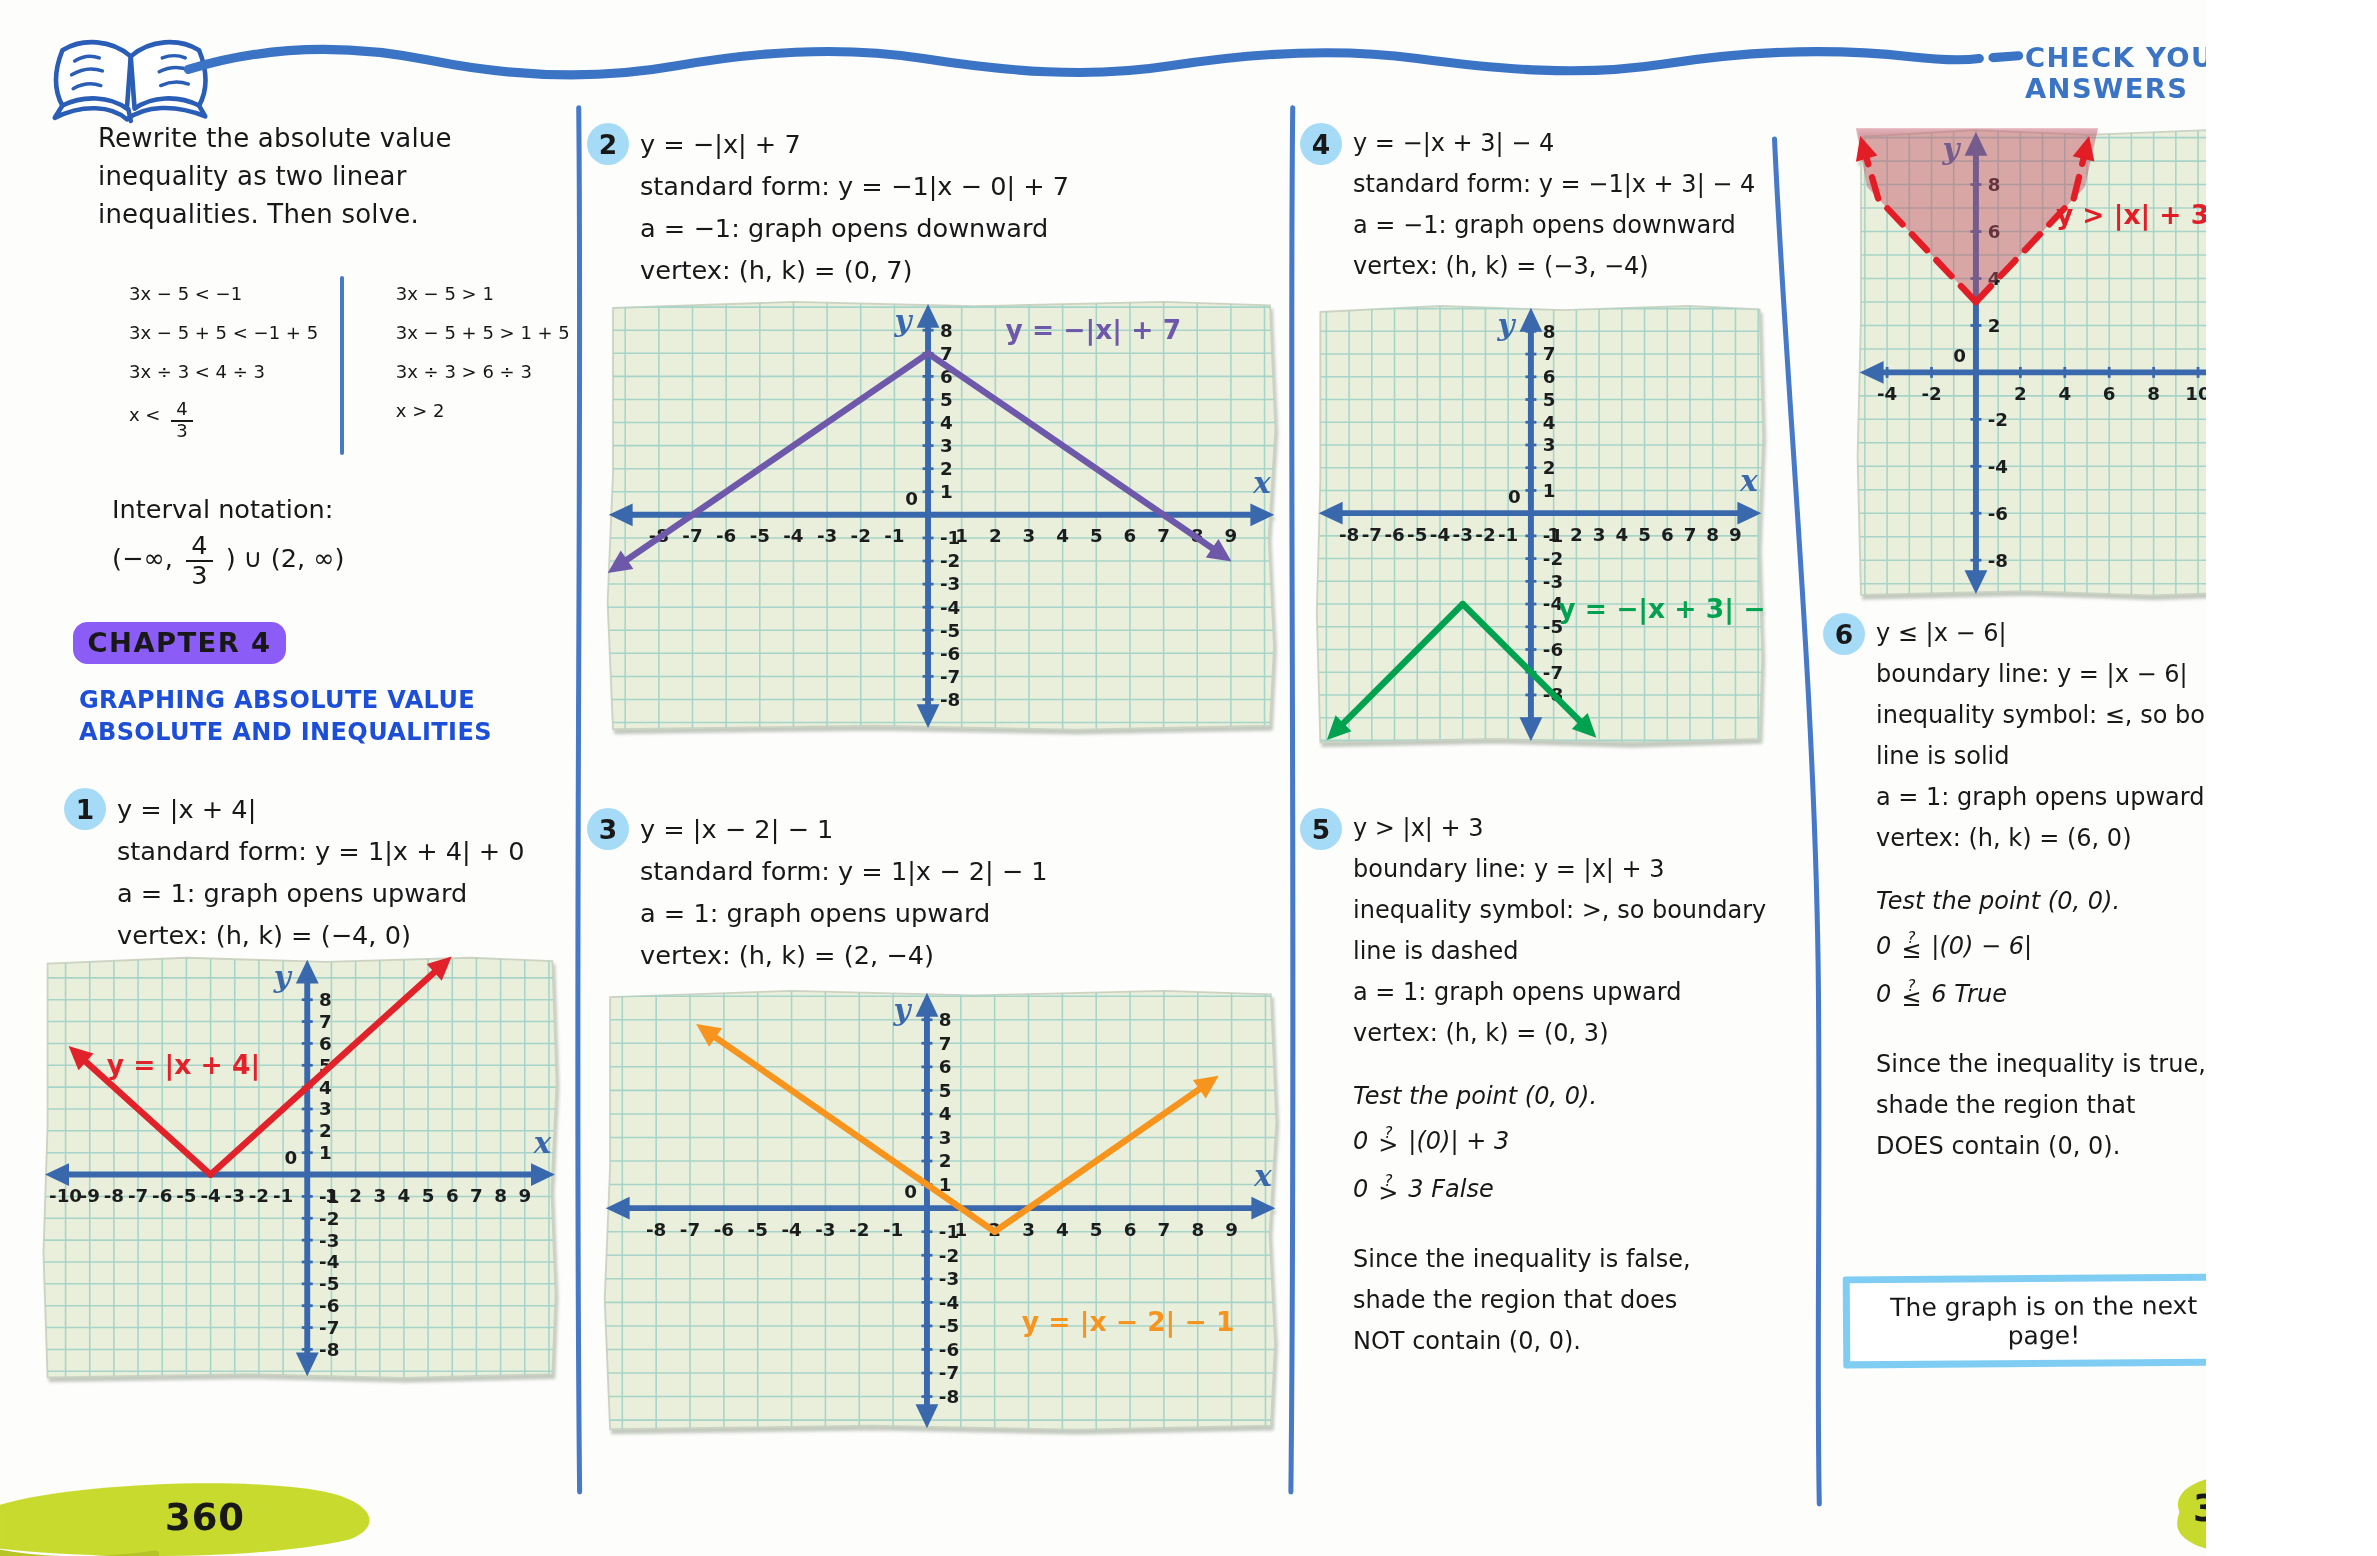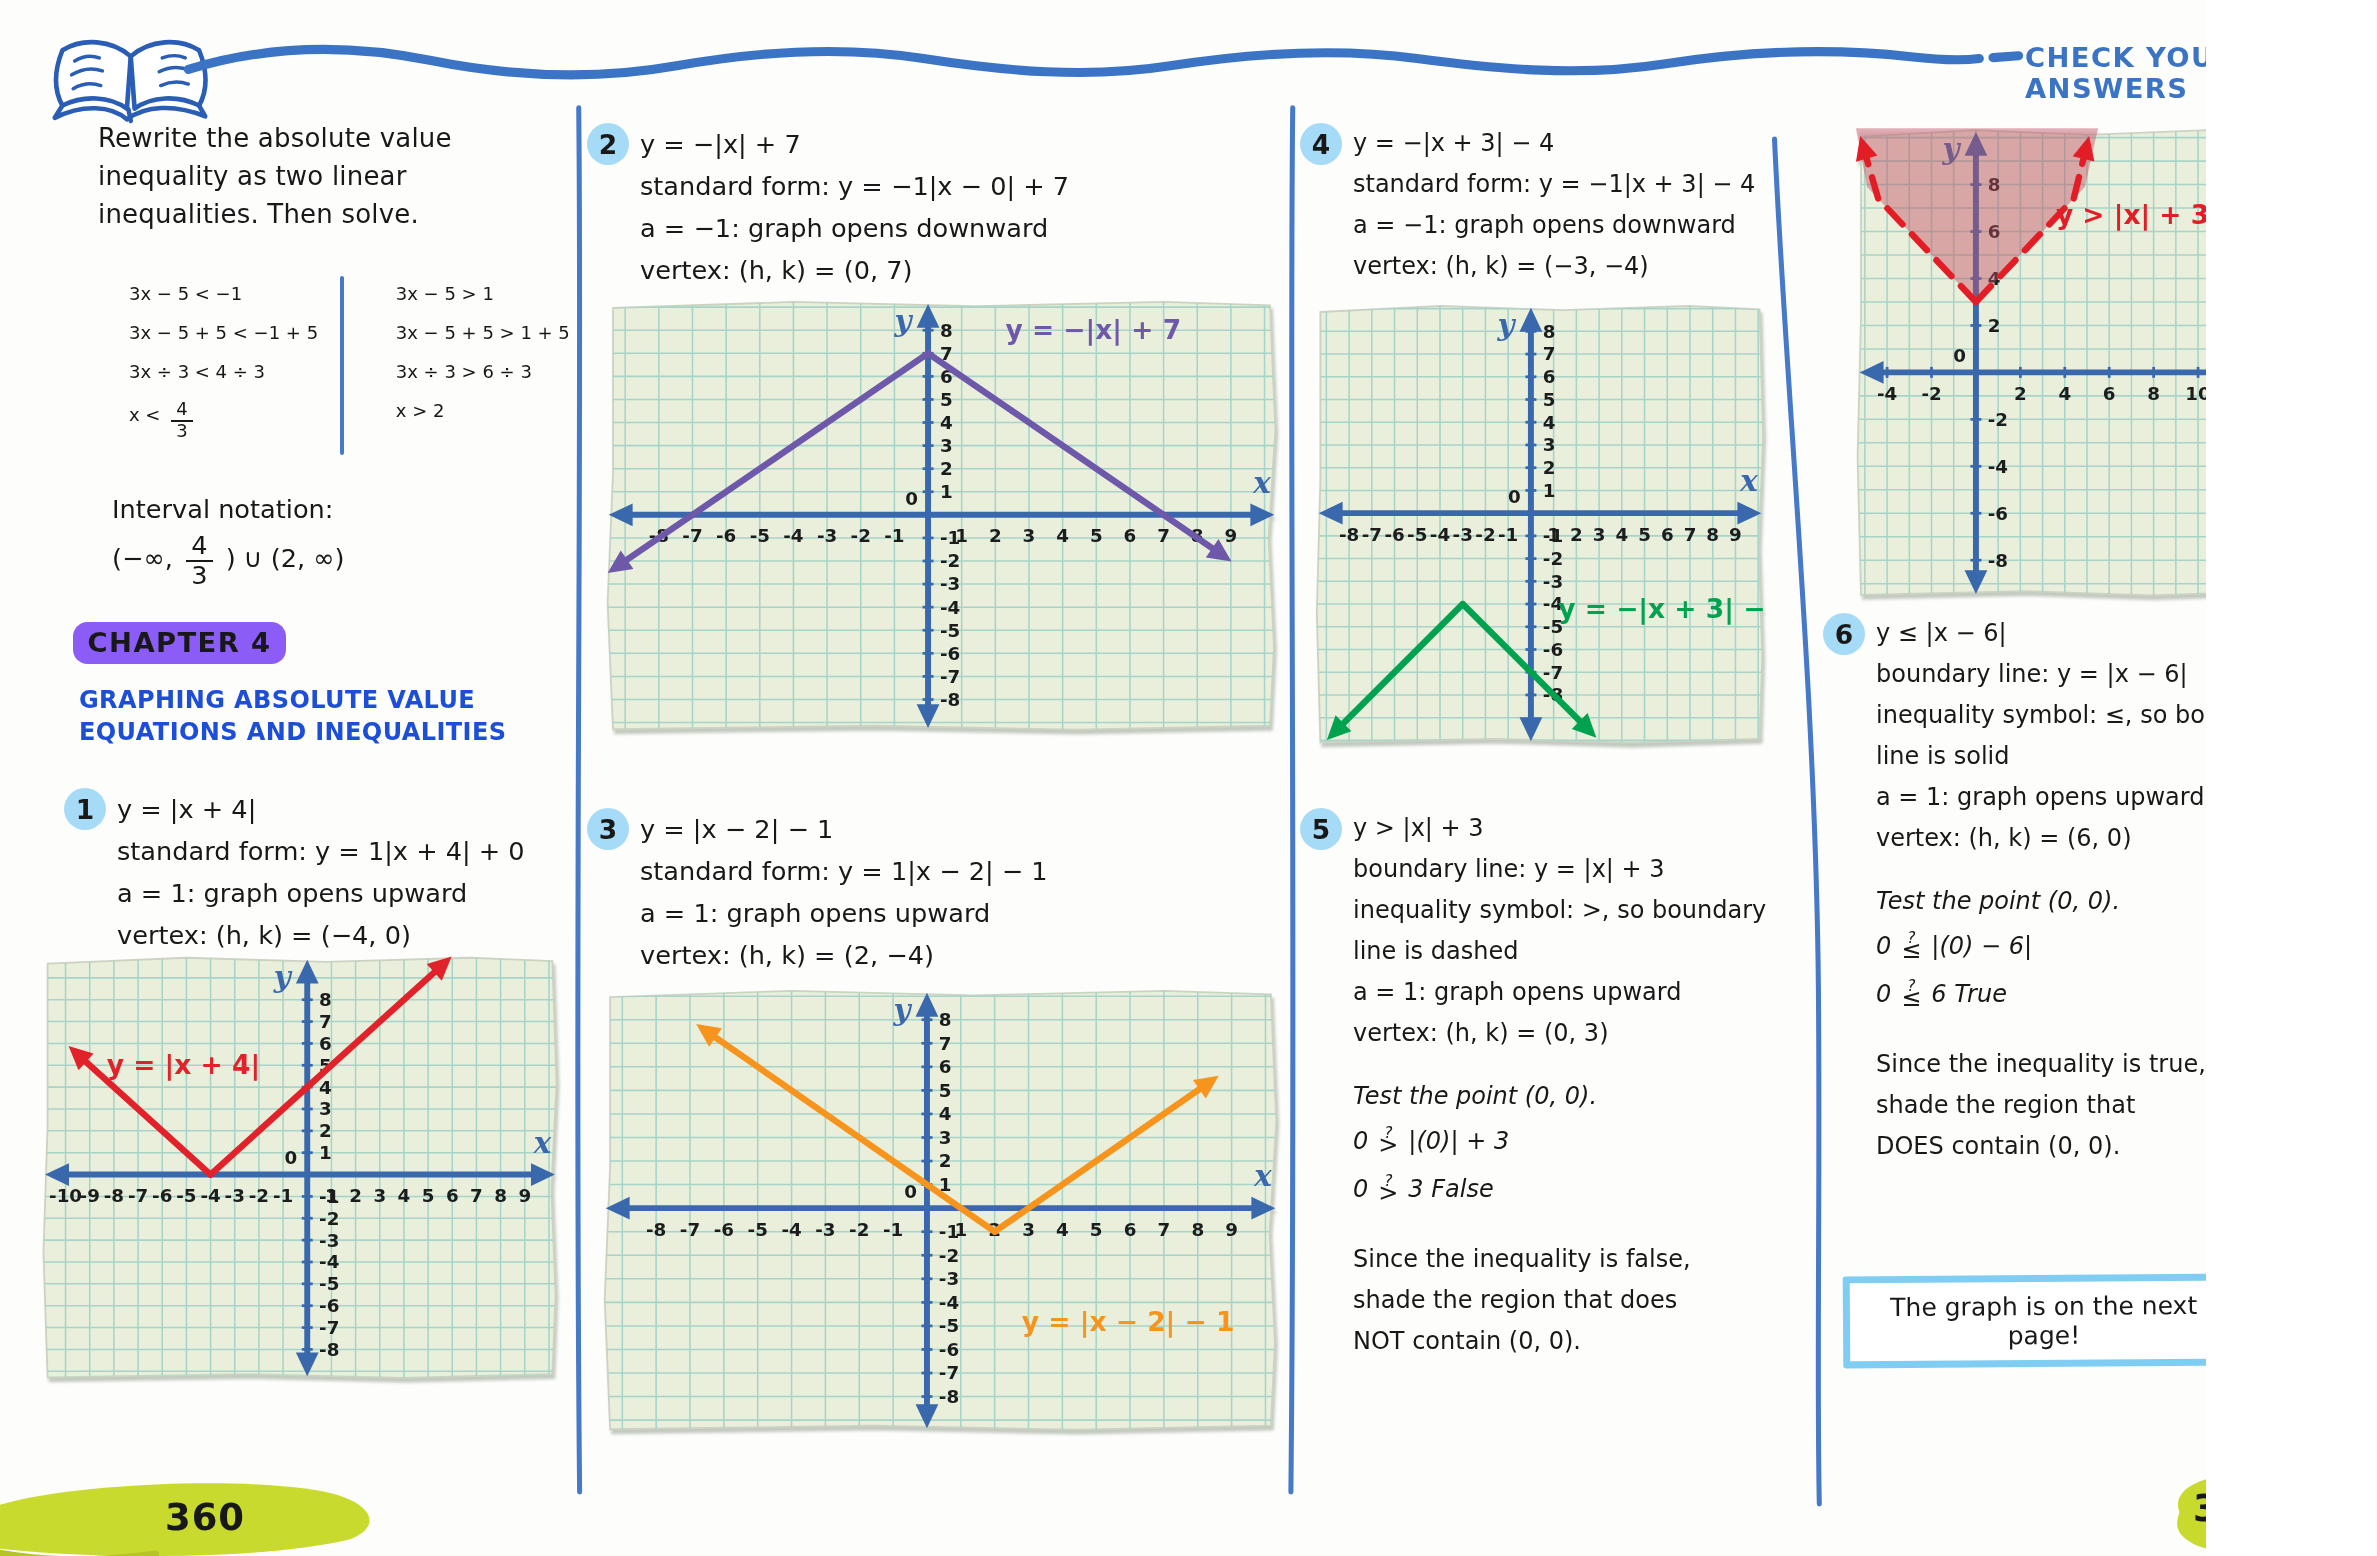--- a/index.html
+++ b/index.html
@@ -136,21 +136,21 @@
       <span class="frac">
         <span class="fnum">4</span>
         <span class="fden">3</span>
       </span>
       <span>) ∪ (2, ∞)</span>
     </div>
 
     <div class="chapter-badge">CHAPTER 4</div>
     <div class="chapter-title">
         <div class="hline">GRAPHING ABSOLUTE VALUE</div>
-        <div class="hline">EQUATIONS AND INEQUALITIES</div>
+        <div class="hline">ABSOLUTE AND INEQUALITIES</div>
       </div>
 
     <div class="problem f28" style="left:64px;top:788px;">
       <div class="numcircle">1</div>
       <div class="plines">
           <div class="pline">y = |x + 4|</div>
           <div class="pline">standard form: y = 1|x + 4| + 0</div>
           <div class="pline">a = 1: graph opens upward</div>
           <div class="pline">vertex: (h, k) = (−4, 0)</div>
         </div>

